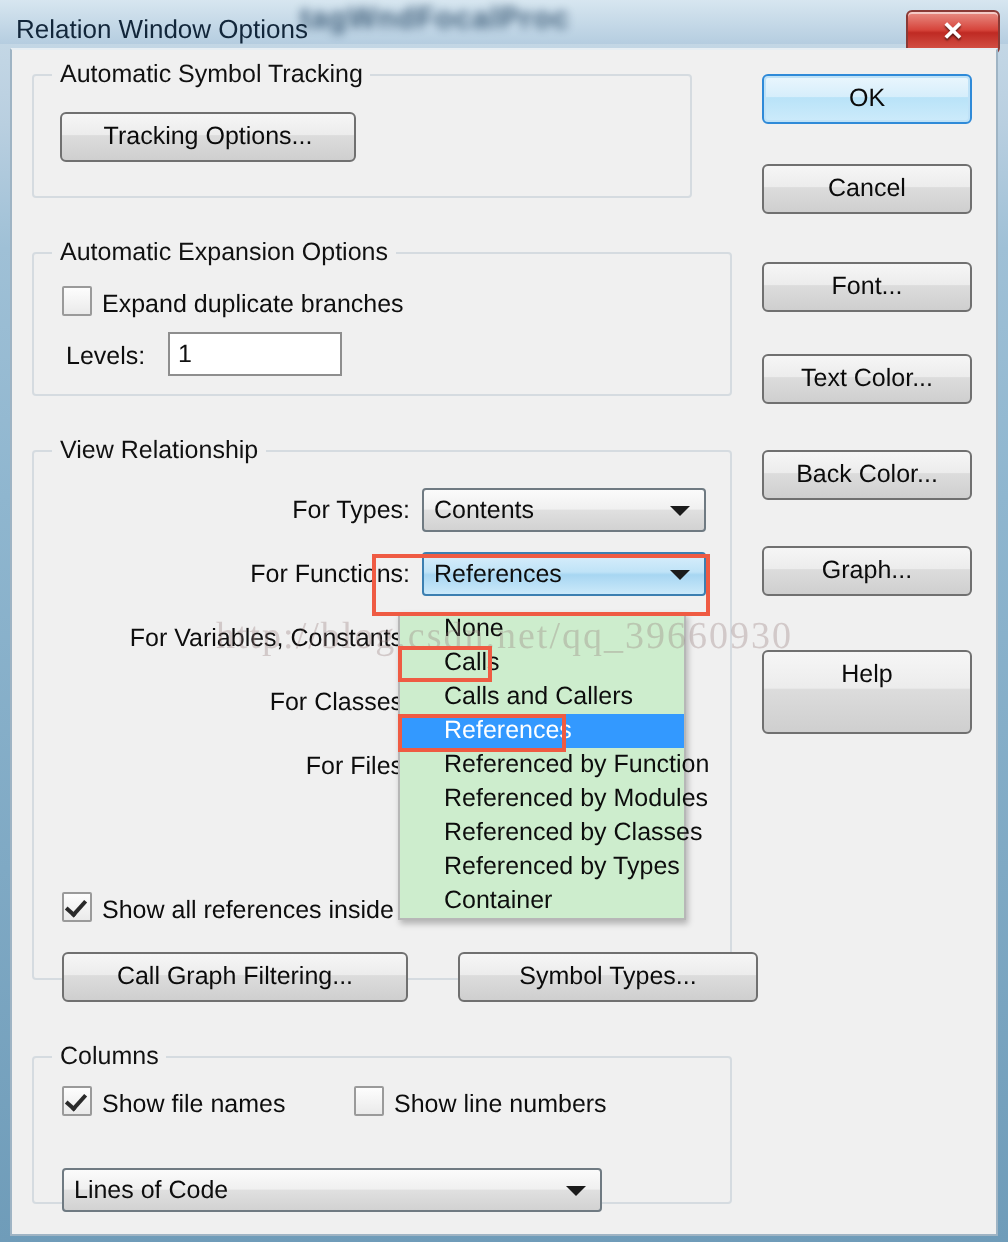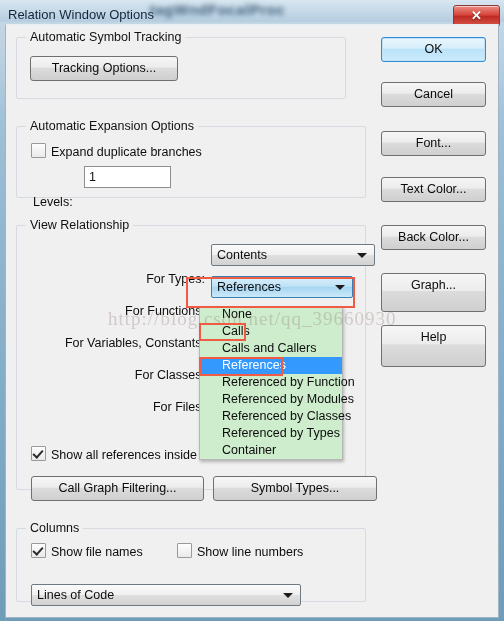--- a/index.html
+++ b/index.html
@@ -122,21 +122,20 @@
     background: linear-gradient(180deg,#eaf6fd 0%, #d6eefb 45%, #b9e3f8 47%, #cdebfb 100%);
     box-shadow: 0 0 0 1px #bfe2f7 inset;
   }
 
   
   .lbl {
     position: absolute;
     font-size: 12.5px;
     color: #0d0d0d;
     white-space: nowrap;
-    margin-top: 24px;
   }
   .lbl.right { text-align: right; }
 
   
   .cbrow { position: absolute; white-space: nowrap; font-size: 12.5px; }
   .cbox {
     display: inline-block;
     width: 13px; height: 13px;
     border: 1px solid #9a9a9a;
     background: linear-gradient(180deg,#fdfdfd,#eaeaea);
@@ -283,21 +282,21 @@
       <div class="lbl" style="left:16px; top:44px;">Levels:</div>
       <div class="textbox" style="left:67px; top:39px; width:87px; height:22px; line-height:17px;">
         <span>1</span>
       </div>
     </div>
 
     <div class="group" style="left:10px; top:200px; width:350px; height:265px;">
       <div class="group-title">View Relationship</div>
 
       <div class="lbl right" style="left:20px; top:22px; width:168px;">For Types:</div>
-      <div class="combo" style="left:194px; top:18px; width:164px; height:22px;">
+      <div class="combo" style="left:194px; top:18px; width:142px; height:22px;">
         <span class="ctext">Contents</span>
         <span class="arrow"></span>
       </div>
 
       <div class="lbl right" style="left:20px; top:54px; width:168px;">For Functions:</div>
       <div class="combo focused" style="left:194px; top:50px; width:142px; height:22px;">
         <span class="ctext">References</span>
         <span class="arrow"></span>
       </div>
 
@@ -307,21 +306,21 @@
 
       <div class="lbl right" style="left:10px; top:150px; width:178px;">For Files:</div>
 
       <div class="cbrow" style="left:14px; top:220px;">
         <span class="cbox checked"></span><span>Show all references inside e</span>
       </div>
 
       <div class="btn" style="left:14px; top:250px; width:173px; height:25px; line-height:23px;">
         <span>Call Graph Filtering...</span>
       </div>
-      <div class="btn" style="left:196px; top:250px; width:164px; height:25px; line-height:23px;text-align:center;">
+      <div class="btn" style="left:212px; top:250px; width:150px; height:25px; line-height:23px;text-align:center;">
         <span>Symbol Types...</span>
       </div>
     </div>
 
     <div class="group" style="left:10px; top:503px; width:350px; height:74px;">
       <div class="group-title">Columns</div>
 
       <div class="cbrow" style="left:14px; top:14px;">
         <span class="cbox checked"></span><span>Show file names</span>
       </div>
@@ -345,21 +344,21 @@
     </div>
     <div class="btn" style="left:375px; top:106px; width:105px; height:25px; line-height:23px;">
       <span>Font...</span>
     </div>
     <div class="btn" style="left:375px; top:200px; width:105px; height:25px; line-height:23px;">
       <span>Back Color...</span>
     </div>
     <div class="btn" style="left:375px; top:152px; width:105px; height:25px; line-height:23px;">
       <span>Text Color...</span>
     </div>
-    <div class="btn" style="left:375px; top:248px; width:105px; height:39px; line-height:23px;">
+    <div class="btn" style="left:375px; top:248px; width:105px; height:25px; line-height:23px;">
       <span>Graph...</span>
     </div>
     <div class="btn" style="left:375px; top:300px; width:105px; height:42px; line-height:23px;">
       <span>Help</span>
     </div>
 
   </div>
 
   <div class="watermark">http://blog.csdn.net/qq_39660930</div>
 

